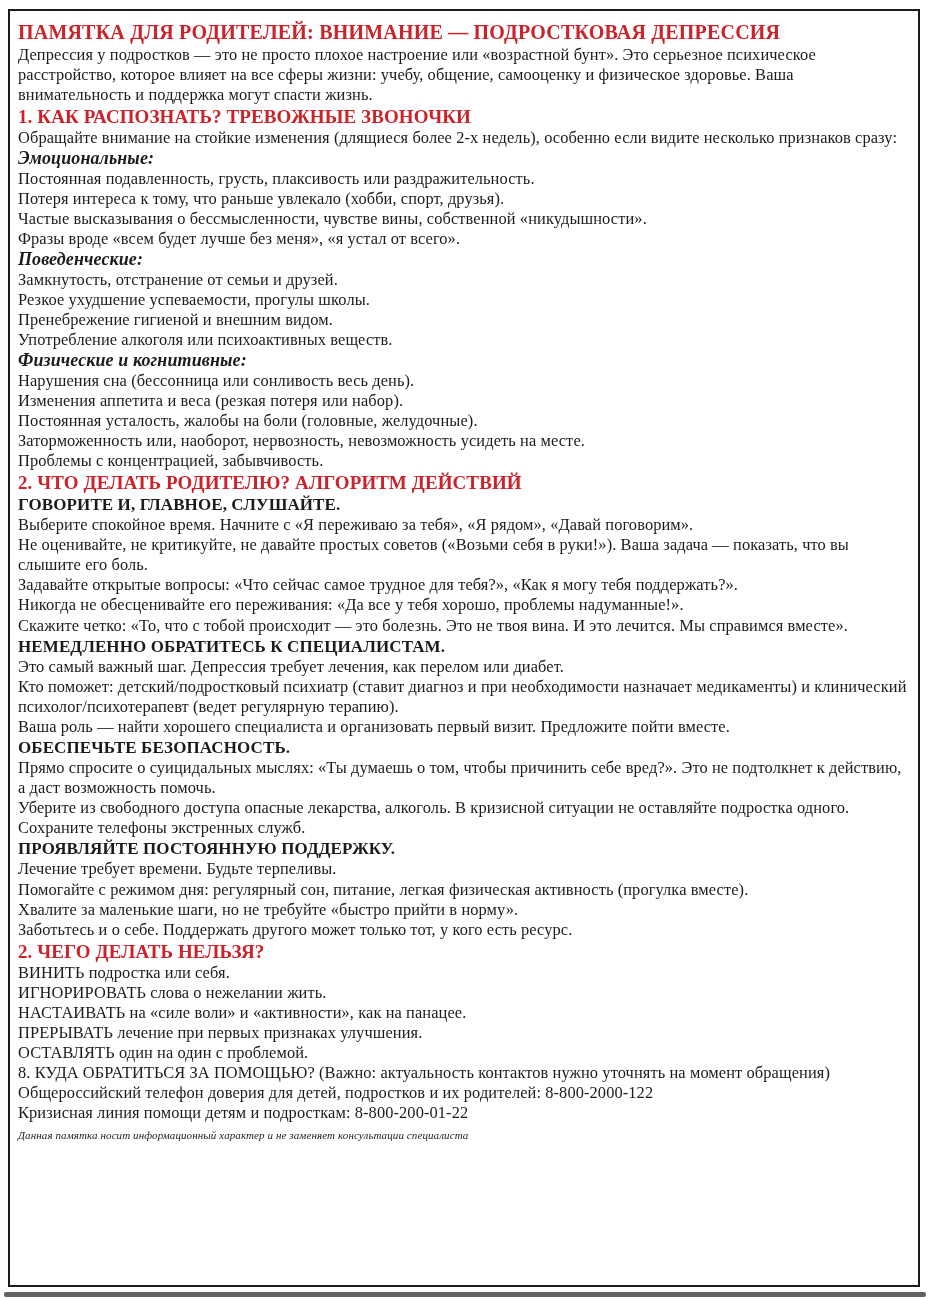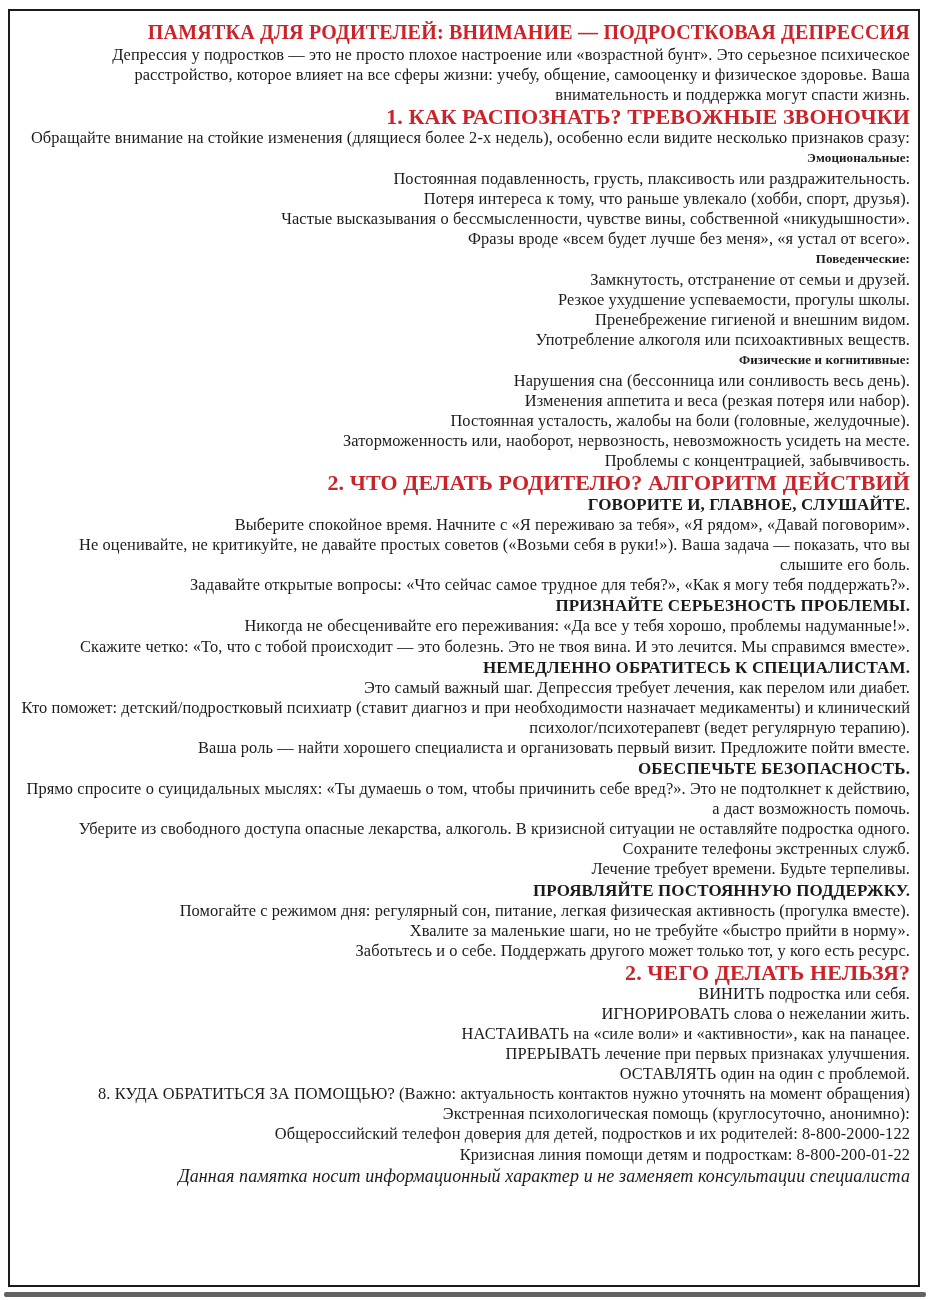--- a/index.html
+++ b/index.html
@@ -26,53 +26,54 @@
   }
   .scan-shadow{
     position:absolute;
     left:4px;right:4px;bottom:3px;
     height:5px;
     background:#474747;
     border-radius:2px;
     opacity:.85;
   }
   .ln{
-    text-align:right;
+    text-align:left;
     color:#1b1b1b;
     font-size:16.4px;
     line-height:20.1px;
     letter-spacing:.1px;
   }
   .ln.title{
     color:var(--red,#cc2229);
     font-weight:bold;
     font-size:20px;
     line-height:25px;
     padding-top:6px;
     letter-spacing:.2px;
   }
   .ln.red{
     color:var(--red,#cc2229);
     font-weight:bold;
-    font-size:22px;
+    font-size:19px;
     line-height:23px;
   }
   .ln.sub{
     font-weight:bold;
-    font-size:13px;
+    font-style:italic;
+    font-size:18px;
     line-height:20.5px;
   }
   .ln.caps{
     font-weight:bold;
     font-size:17px;
     line-height:21px;
   }
   .ln.foot{
     font-style:italic;
-    font-size:18px;
+    font-size:11px;
     line-height:22px;
   }
 </style>
 </head>
 <body>
 
 <div class="page">
   <div class="frame">
       <div class="ln title">ПАМЯТКА ДЛЯ РОДИТЕЛЕЙ: ВНИМАНИЕ — ПОДРОСТКОВАЯ ДЕПРЕССИЯ</div>
       <div class="ln body">Депрессия у подростков — это не просто плохое настроение или «возрастной бунт». Это серьезное психическое расстройство, которое влияет на все сферы жизни: учебу, общение, самооценку и физическое здоровье. Ваша внимательность и поддержка могут спасти жизнь.</div>
@@ -92,42 +93,40 @@
       <div class="ln body">Нарушения сна (бессонница или сонливость весь день).</div>
       <div class="ln body">Изменения аппетита и веса (резкая потеря или набор).</div>
       <div class="ln body">Постоянная усталость, жалобы на боли (головные, желудочные).</div>
       <div class="ln body">Заторможенность или, наоборот, нервозность, невозможность усидеть на месте.</div>
       <div class="ln body">Проблемы с концентрацией, забывчивость.</div>
       <div class="ln red">2. ЧТО ДЕЛАТЬ РОДИТЕЛЮ? АЛГОРИТМ ДЕЙСТВИЙ</div>
       <div class="ln caps">ГОВОРИТЕ И, ГЛАВНОЕ, СЛУШАЙТЕ.</div>
       <div class="ln body">Выберите спокойное время. Начните с «Я переживаю за тебя», «Я рядом», «Давай поговорим».</div>
       <div class="ln body">Не оценивайте, не критикуйте, не давайте простых советов («Возьми себя в руки!»). Ваша задача — показать, что вы слышите его боль.</div>
       <div class="ln body">Задавайте открытые вопросы: «Что сейчас самое трудное для тебя?», «Как я могу тебя поддержать?».</div>
-      <div class="ln caps">ПРИЗНАЙТЕ СЕРЬЕЗНОСТЬ ПРОБЛЕМЫ.</div>
       <div class="ln body">Никогда не обесценивайте его переживания: «Да все у тебя хорошо, проблемы надуманные!».</div>
       <div class="ln body">Скажите четко: «То, что с тобой происходит — это болезнь. Это не твоя вина. И это лечится. Мы справимся вместе».</div>
       <div class="ln caps">НЕМЕДЛЕННО ОБРАТИТЕСЬ К СПЕЦИАЛИСТАМ.</div>
       <div class="ln body">Это самый важный шаг. Депрессия требует лечения, как перелом или диабет.</div>
       <div class="ln body">Кто поможет: детский/подростковый психиатр (ставит диагноз и при необходимости назначает медикаменты) и клинический психолог/психотерапевт (ведет регулярную терапию).</div>
       <div class="ln body">Ваша роль — найти хорошего специалиста и организовать первый визит. Предложите пойти вместе.</div>
       <div class="ln caps">ОБЕСПЕЧЬТЕ БЕЗОПАСНОСТЬ.</div>
       <div class="ln body">Прямо спросите о суицидальных мыслях: «Ты думаешь о том, чтобы причинить себе вред?». Это не подтолкнет к действию, а даст возможность помочь.</div>
       <div class="ln body">Уберите из свободного доступа опасные лекарства, алкоголь. В кризисной ситуации не оставляйте подростка одного.</div>
       <div class="ln body">Сохраните телефоны экстренных служб.</div>
+      <div class="ln caps">ПРОЯВЛЯЙТЕ ПОСТОЯННУЮ ПОДДЕРЖКУ.</div>
       <div class="ln body">Лечение требует времени. Будьте терпеливы.</div>
-      <div class="ln caps">ПРОЯВЛЯЙТЕ ПОСТОЯННУЮ ПОДДЕРЖКУ.</div>
       <div class="ln body">Помогайте с режимом дня: регулярный сон, питание, легкая физическая активность (прогулка вместе).</div>
       <div class="ln body">Хвалите за маленькие шаги, но не требуйте «быстро прийти в норму».</div>
       <div class="ln body">Заботьтесь и о себе. Поддержать другого может только тот, у кого есть ресурс.</div>
       <div class="ln red">2. ЧЕГО ДЕЛАТЬ НЕЛЬЗЯ?</div>
       <div class="ln body">ВИНИТЬ подростка или себя.</div>
       <div class="ln body">ИГНОРИРОВАТЬ слова о нежелании жить.</div>
       <div class="ln body">НАСТАИВАТЬ на «силе воли» и «активности», как на панацее.</div>
       <div class="ln body">ПРЕРЫВАТЬ лечение при первых признаках улучшения.</div>
       <div class="ln body">ОСТАВЛЯТЬ один на один с проблемой.</div>
       <div class="ln body">8. КУДА ОБРАТИТЬСЯ ЗА ПОМОЩЬЮ? (Важно: актуальность контактов нужно уточнять на момент обращения)</div>
-      <div class="ln body">Экстренная психологическая помощь (круглосуточно, анонимно):</div>
       <div class="ln body">Общероссийский телефон доверия для детей, подростков и их родителей: 8-800-2000-122</div>
       <div class="ln body">Кризисная линия помощи детям и подросткам: 8-800-200-01-22</div>
       <div class="ln foot">Данная памятка носит информационный характер и не заменяет консультации специалиста</div>
     </div>
   <div class="scan-shadow"></div>
 </div>
 
 </body></html>

